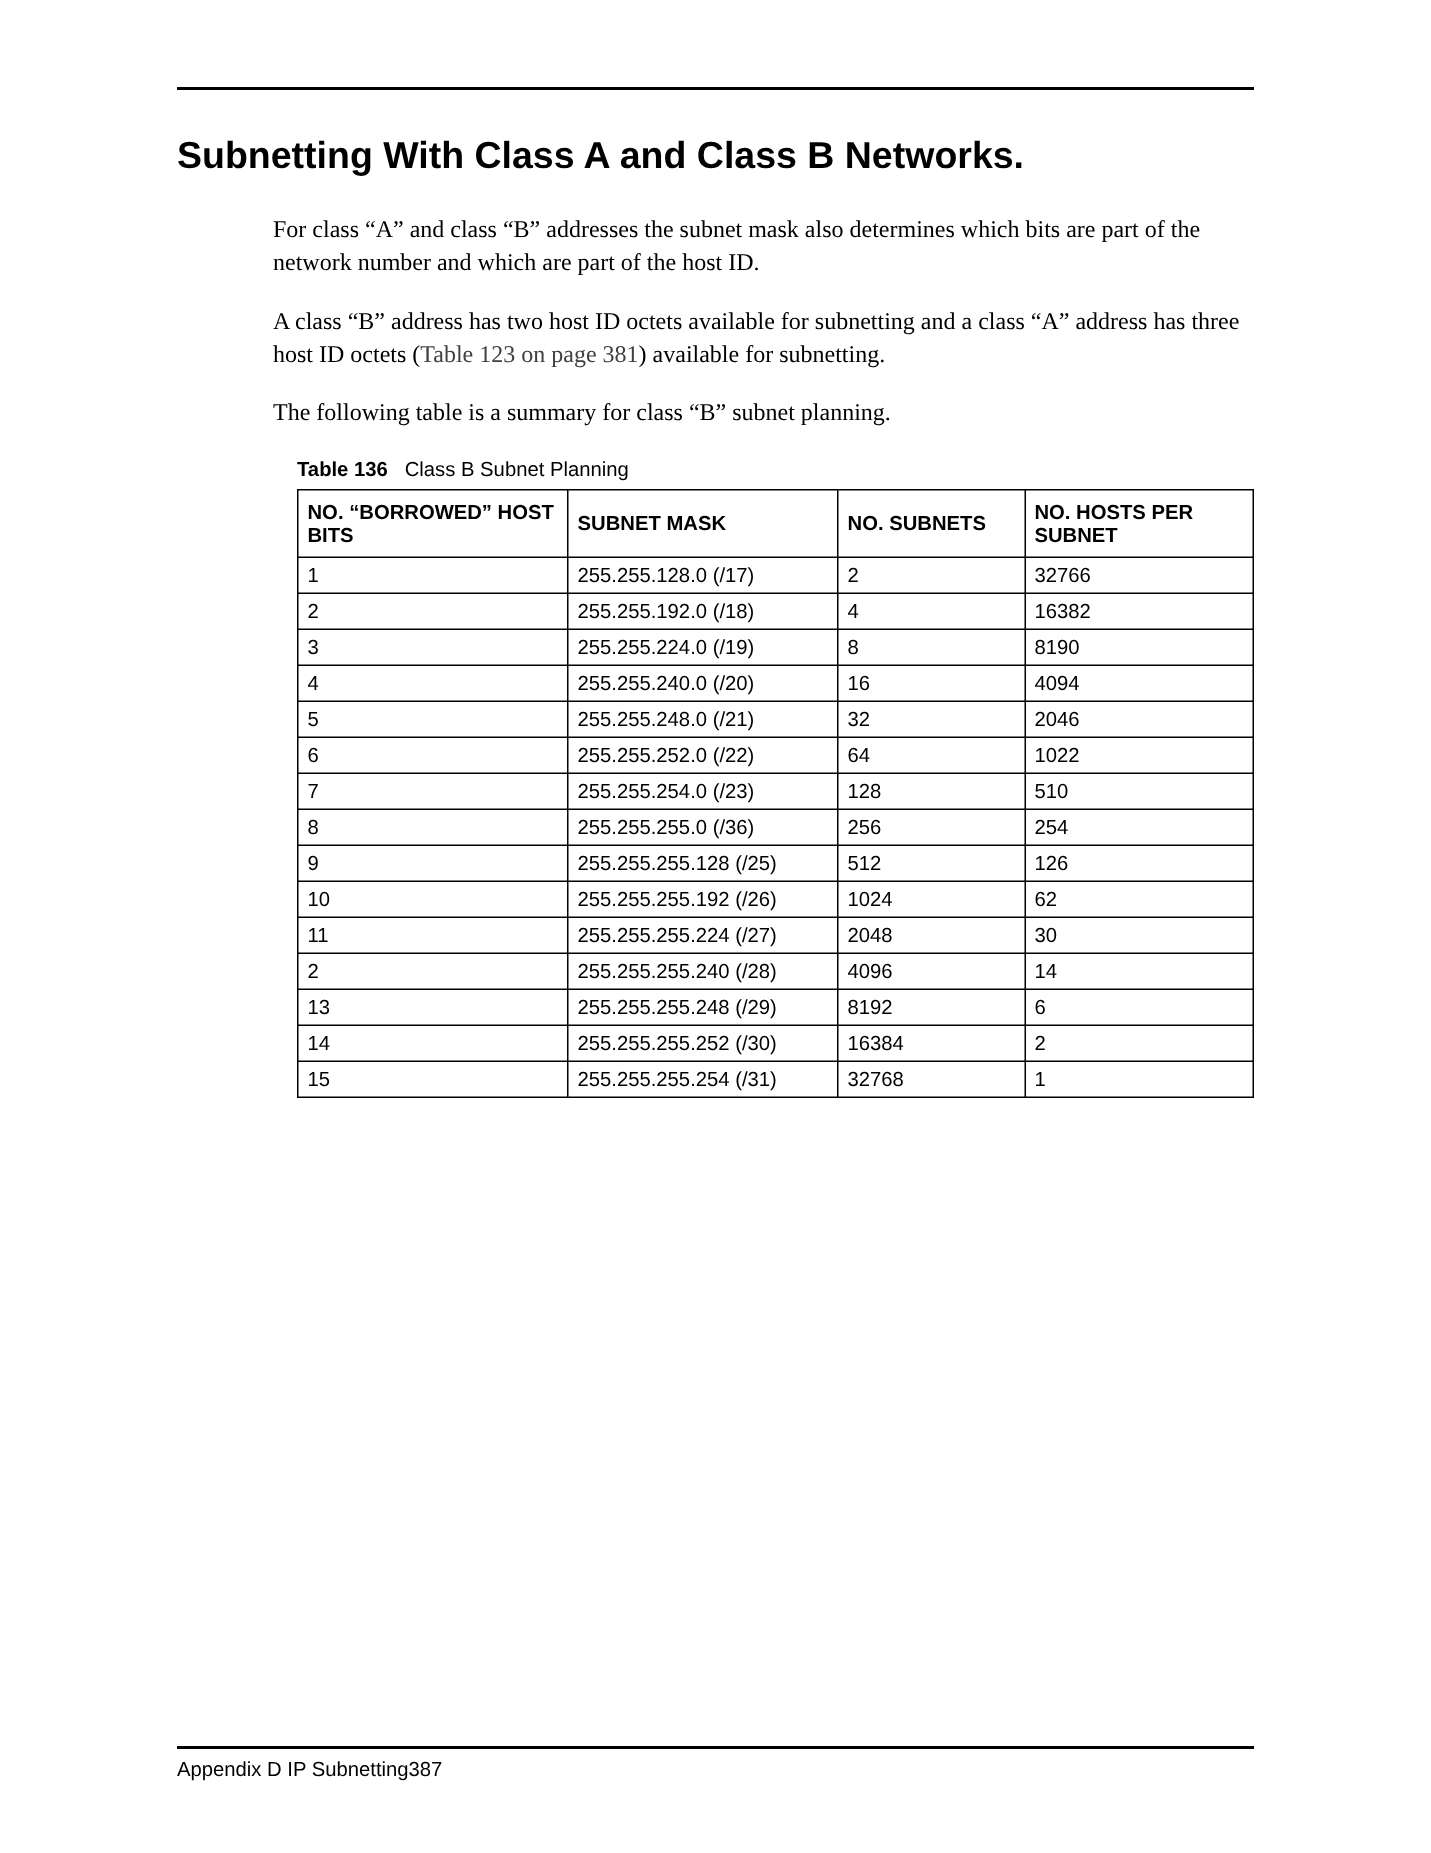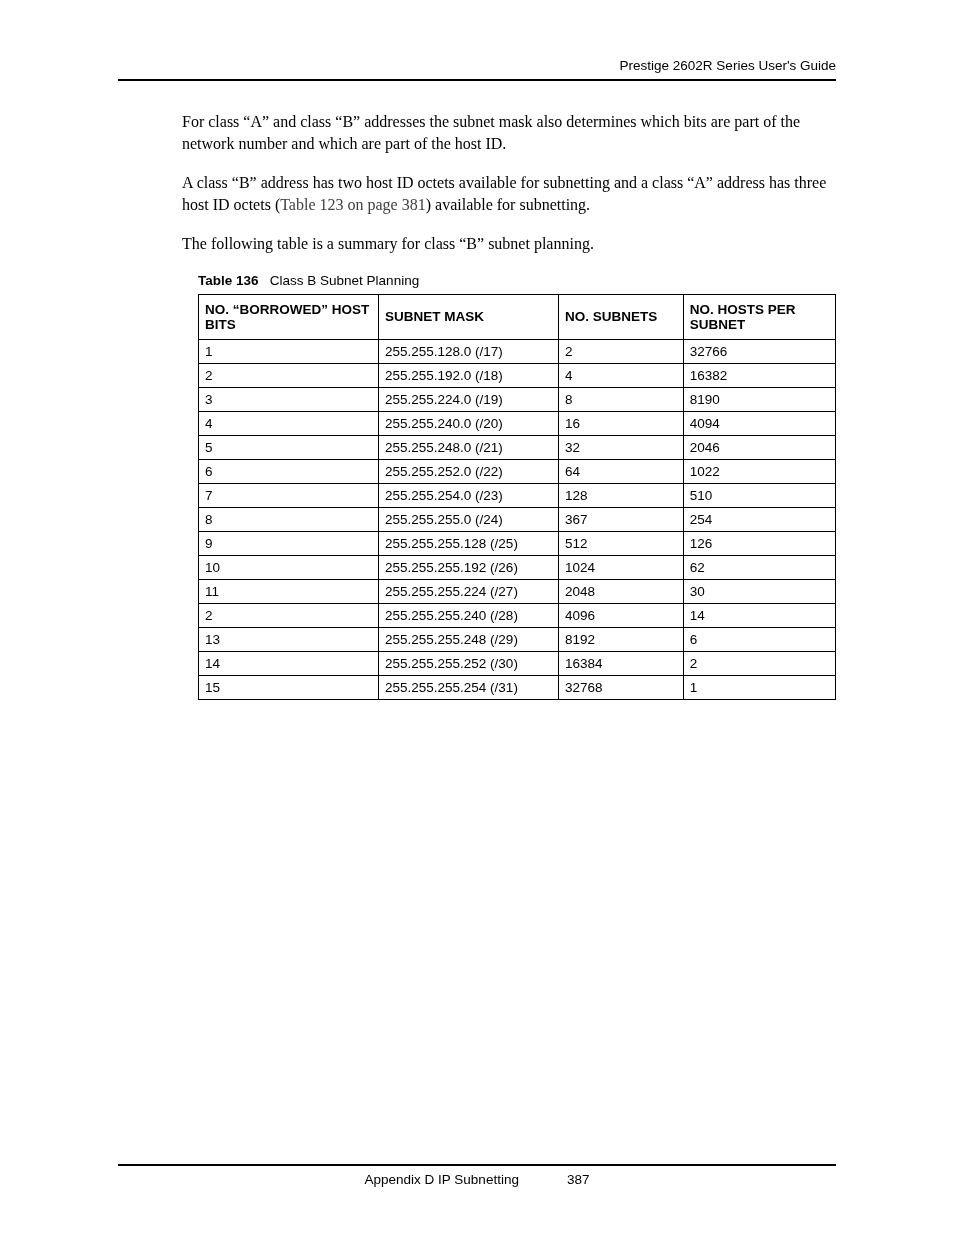--- a/index.html
+++ b/index.html
@@ -83,32 +83,31 @@
   }
   .foot-rule {
     border: none;
     border-top: 2px solid #000;
     margin: 0 0 6px 0;
   }
   .foot-row {
     font-family: Arial, Helvetica, sans-serif;
     font-size: 13.5px;
     display: flex;
-    justify-content: center;
-    gap: 48px;
+    justify-content: flex-start;
   }
 </style>
 </head>
 <body>
 
 <div class="page">
 
-  <div class="running-head">Prestige 2602R Series User's Guide</div>
   <hr class="head-rule">
 
+  <h1 class="section-title">Subnetting With Class A and Class B Networks.</h1>
 
   <div class="body-text">
     <p>For class “A” and class “B” addresses the subnet mask also determines which bits are part of the network number and which are part of the host ID.</p>
 
     <p>
       <span>A class “B” address has two host ID octets available for subnetting and a class “A” address has three host ID octets (</span><a href="#" class="xref">Table 123 on page 381</a><span>) available for subnetting.</span>
     </p>
 
     <p>The following table is a summary for class “B” subnet planning.</p>
   </div>
@@ -165,22 +164,22 @@
           <td>1022</td>
         </tr>
         <tr>
           <td>7</td>
           <td>255.255.254.0 (/23)</td>
           <td>128</td>
           <td>510</td>
         </tr>
         <tr>
           <td>8</td>
-          <td>255.255.255.0 (/24)</td>
-          <td>367</td>
+          <td>255.255.255.0 (/36)</td>
+          <td>256</td>
           <td>254</td>
         </tr>
         <tr>
           <td>9</td>
           <td>255.255.255.128 (/25)</td>
           <td>512</td>
           <td>126</td>
         </tr>
         <tr>
           <td>10</td>

